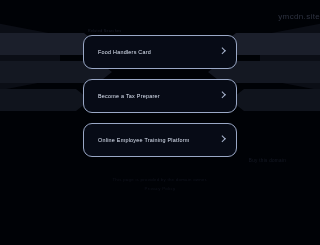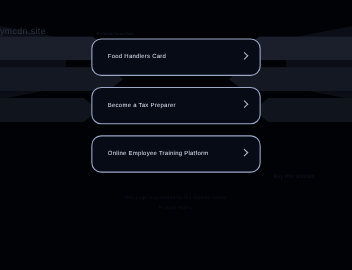--- a/index.html
+++ b/index.html
@@ -59,24 +59,24 @@
     clip-path: polygon(0 0, 100% 22%, 100% 78%, 0 100%);
   }
   .wedge-tr {
     right: -30px; top: 18px; width: 90px; height: 78px;
     clip-path: polygon(0 22%, 100% 0, 100% 100%, 0 78%);
   }
 
   
   #domain-title {
     position: absolute;
-    top: 24px;
+    top: 12px;
     left: 0;
     width: 100%;
-    text-align: left;
+    text-align: right;
     font-size: 8px;
     letter-spacing: .35px;
     color: #2e3442;
     user-select: none;
   }
 
   
   #links-section {
     position: absolute;
     top: 29px;

